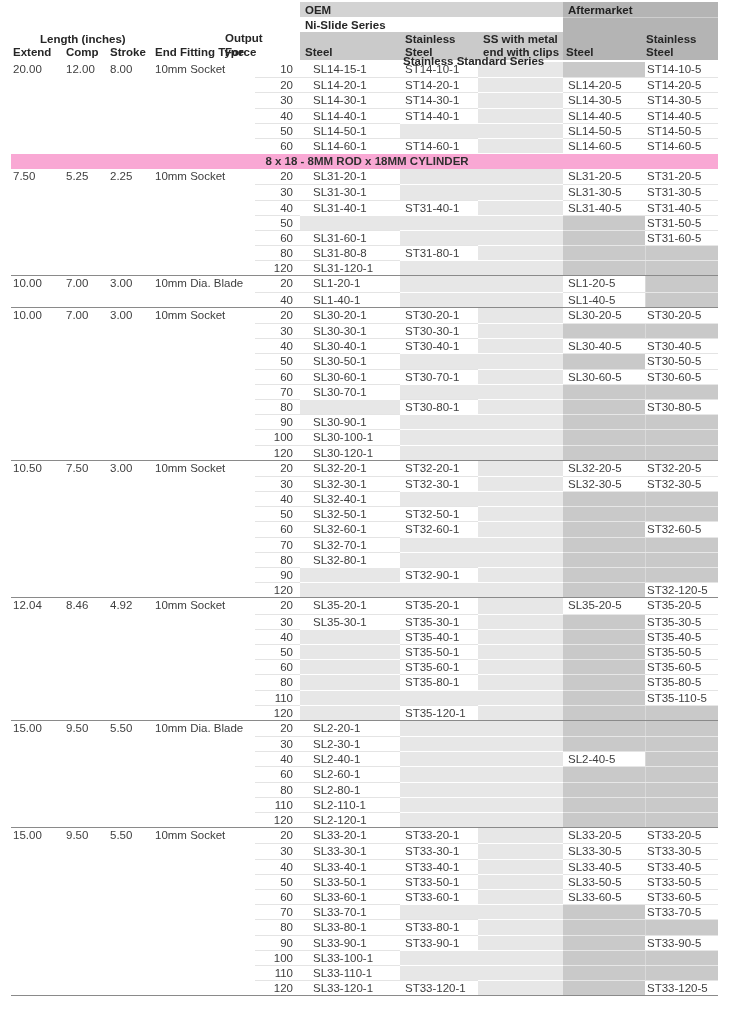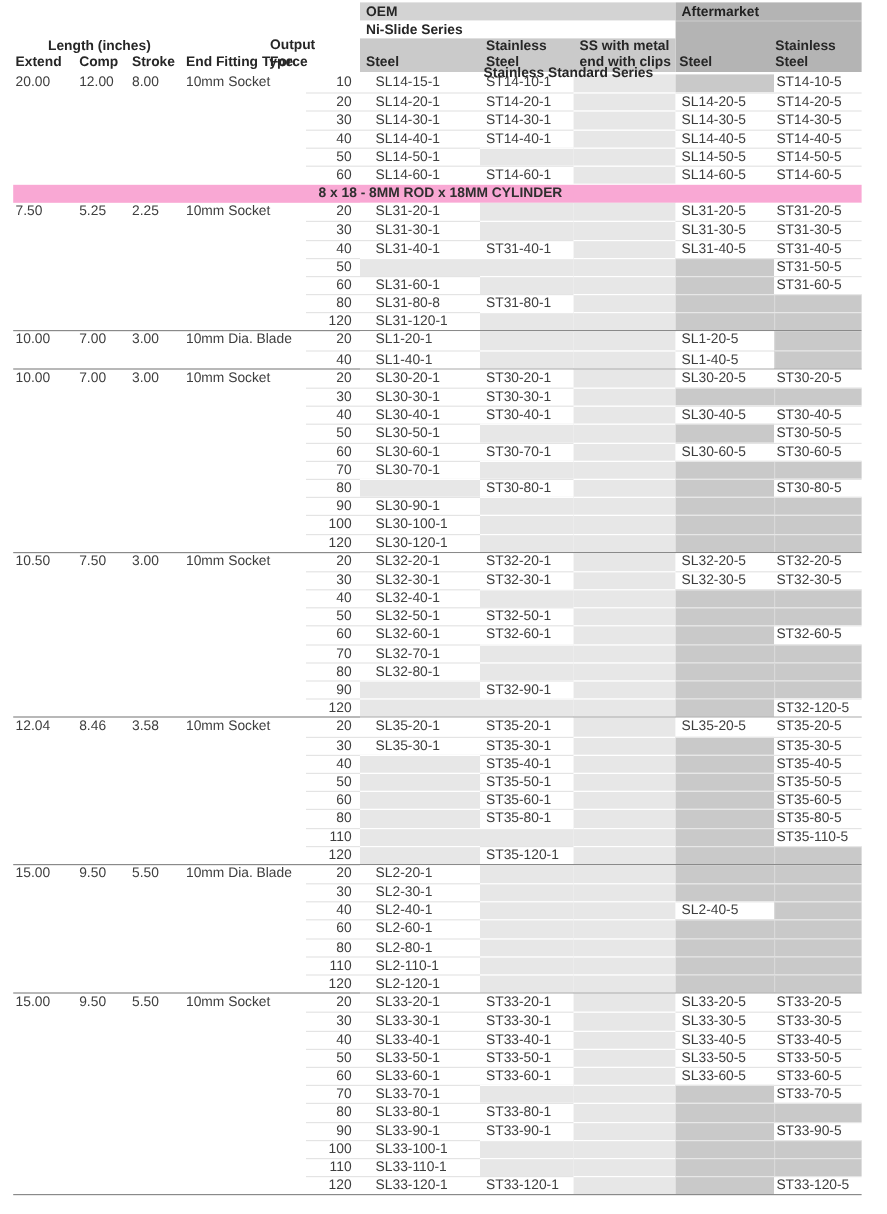--- a/index.html
+++ b/index.html
@@ -519,21 +519,21 @@
             <div class="c-s2 lt"></div>
             <div class="c-s3 lt"></div>
             <div class="c-s4 dk"></div>
             <div class="c-s5 val">ST32-120-5</div>
           </div>
         </div>
         <div class="section bt">
           <div class="row">
             <div class="c-ext">12.04</div>
             <div class="c-comp">8.46</div>
-            <div class="c-stk">3.58</div>
+            <div class="c-stk">4.92</div>
             <div class="c-fit">10mm Socket</div>
             <div class="c-force">20</div>
             <div class="c-s1 val">SL35-20-1</div>
             <div class="c-s2 val">ST35-20-1</div>
             <div class="c-s3 lt"></div>
             <div class="c-s4 val">SL35-20-5</div>
             <div class="c-s5 val">ST35-20-5</div>
           </div>
           <div class="row">
             <div class="c-ext"></div>

